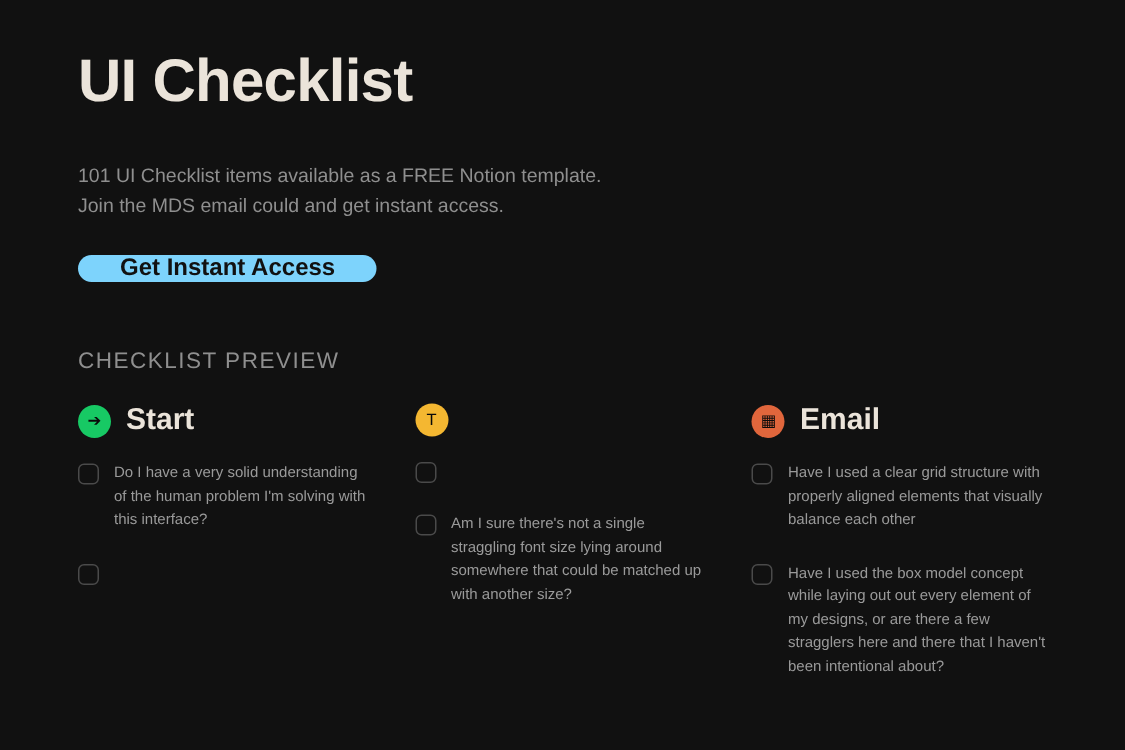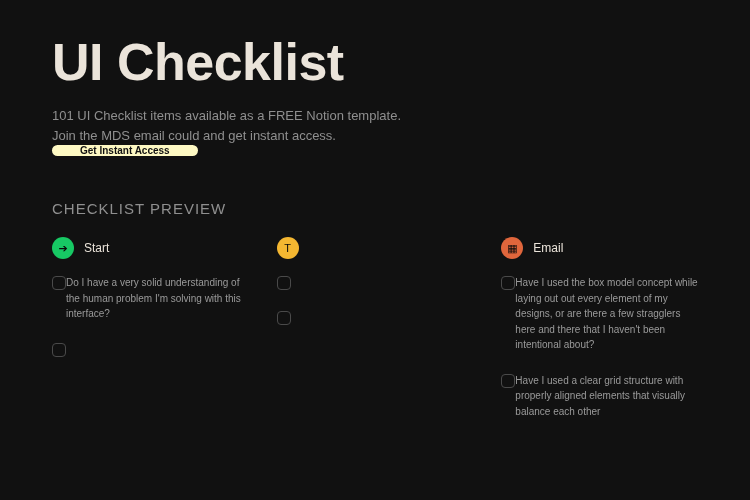--- a/index.html
+++ b/index.html
@@ -6,54 +6,55 @@
   body {
     background: #111111;
     color: #e8e8e8;
     font-family: -apple-system, BlinkMacSystemFont, "Segoe UI", Helvetica, Arial, sans-serif;
     width: 750px;
     height: 500px;
     overflow: hidden;
     padding: 32px 52px 0 52px;
   }
   .title {
-    font-size: 52px;
+    font-size: 40px;
     font-weight: 900;
     color: #ebe4da;
     letter-spacing: -0.5px;
-    margin-bottom: 14px;
+    margin-bottom: 30px;
   }
   .subtitle {
     font-size: 13px;
     line-height: 1.5;
     color: #8f8f8f;
+    margin-bottom: 24px;
   }
   .signup-row {
     display: flex;
     gap: 12px;
     margin-bottom: 44px;
   }
   .text-input {
     flex: 1;
     background: #1e1e1e;
     border: none;
     border-radius: 8px;
     padding: 14px 16px;
     font-size: 11px;
     color: #e8e8e8;
     outline: none;
   }
   .text-input::placeholder { color: #7a7a7a; }
   .cta-button {
-    background: #fef9c3;
+    background: #7dd3fc;
     color: #111;
     border: none;
     border-radius: 22px;
     padding: 0 28px;
-    font-size: 10px;
+    font-size: 16px;
     font-weight: 700;
     cursor: pointer;
   }
   .preview-label {
     font-size: 15px;
     letter-spacing: 1px;
     text-transform: uppercase;
     color: #8f8f8f;
     margin-bottom: 20px;
   }
@@ -74,26 +75,27 @@
     border-radius: 50%;
     display: flex;
     align-items: center;
     justify-content: center;
     font-size: 11px;
   }
   .col-icon.green { background: #17c964; color: #0a0a0a; }
   .col-icon.yellow { background: #f4b731; color: #0a0a0a; }
   .col-icon.orange { background: #e0663c; color: #0a0a0a; }
   .col-title {
-    font-size: 12px;
-    font-weight: 400;
+    font-size: 20px;
+    font-weight: 700;
     color: #ebe4da;
   }
   .check-item {
     display: flex;
+    gap: 10px;
     margin-bottom: 20px;
   }
   .checkbox {
     width: 14px;
     height: 14px;
     border: 1.5px solid #4a4a4a;
     border-radius: 4px;
     flex-shrink: 0;
     margin-top: 1px;
   }
@@ -136,31 +138,32 @@
 
   <div class="col">
     <div class="col-header">
       <div class="col-icon yellow">T</div>
     </div>
     <div class="check-item">
       <div class="checkbox"></div>
     </div>
     <div class="check-item">
       <div class="checkbox"></div>
+      <div class="check-text">Am I sure there's not a single straggling font size lying around somewhere that could be matched up with another size?</div>
     </div>
   </div>
 
   <div class="col">
     <div class="col-header">
       <div class="col-icon orange">▦</div>
       <div class="col-title">Email</div>
     </div>
     <div class="check-item">
       <div class="checkbox"></div>
-      <div class="check-text">Have I used the box model concept while laying out out every element of my designs, or are there a few stragglers here and there that I haven't been intentional about?</div>
+      <div class="check-text">Have I used a clear grid structure with properly aligned elements that visually balance each other</div>
     </div>
     <div class="check-item">
       <div class="checkbox"></div>
-      <div class="check-text">Have I used a clear grid structure with properly aligned elements that visually balance each other</div>
+      <div class="check-text">Have I used the box model concept while laying out out every element of my designs, or are there a few stragglers here and there that I haven't been intentional about?</div>
     </div>
   </div>
 
 </div>
 
 </body></html>

